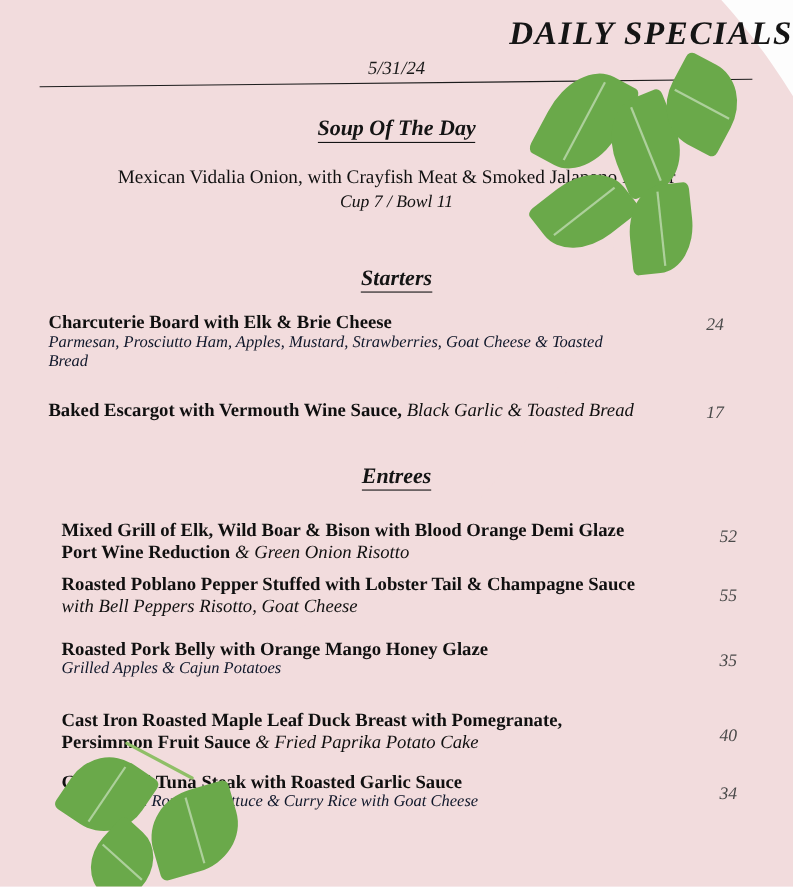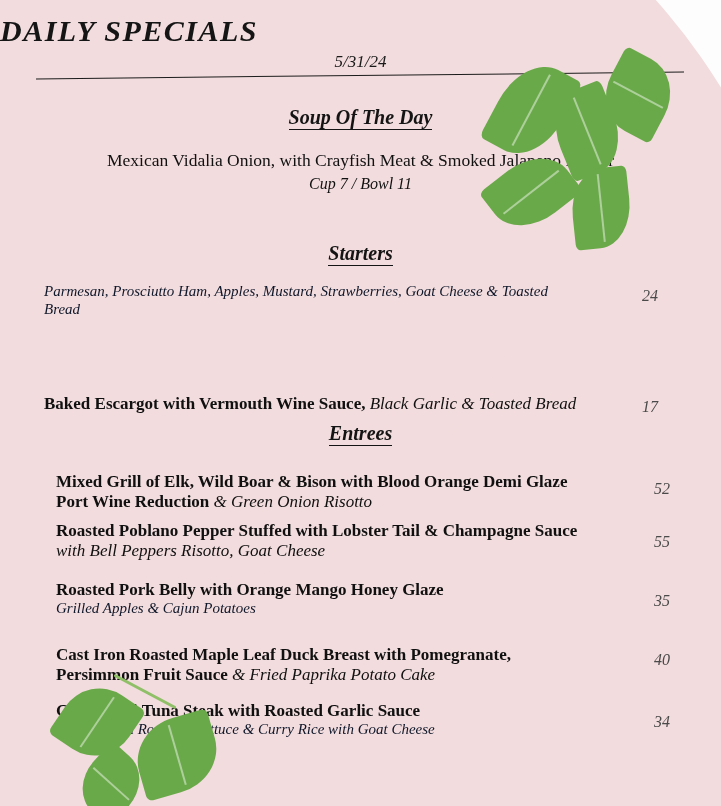--- a/index.html
+++ b/index.html
@@ -51,21 +51,21 @@
   #content {
     position: absolute;
     inset: 0;
   }
 
   .title {
     position: absolute;
     top: 14px;
     left: 0;
     right: 0;
-    text-align: left;
+    text-align: right;
     font-size: 30px;
     font-weight: bold;
     font-style: italic;
     letter-spacing: 1.5px;
     color: #151515;
   }
   .date {
     position: absolute;
     top: 52px;
     left: 0;
@@ -193,25 +193,26 @@
       <span>Soup Of The Day</span>
     </div>
     <div class="soup-line" style="top:150px;">Mexican Vidalia Onion, with Crayfish Meat &amp; Smoked Jalapeno Pepper</div>
     <div class="soup-price" style="top:175px;">Cup 7 / Bowl 11</div>
 
     <div class="section-head" style="top:242px;">
       <span>Starters</span>
     </div>
 
     <div class="item" style="top:283px;">
+      <div class="name">Charcuterie Board with Elk &amp; Brie Cheese</div>
       <div class="desc">Parmesan, Prosciutto Ham, Apples, Mustard, Strawberries, Goat Cheese &amp; Toasted Bread</div>
       <div class="price">24</div>
     </div>
 
-    <div class="item" style="top:363px;margin-top:31px;">
+    <div class="item" style="top:363px;">
       <div class="name"><span>Baked Escargot with Vermouth Wine Sauce,</span> <em>Black Garlic &amp; Toasted Bread</em></div>
       <div class="price">17</div>
     </div>
 
     <div class="section-head" style="top:422px;">
       <span>Entrees</span>
     </div>
 
     <div class="item indent" style="top:472px;">
       <div class="name"><span>Mixed Grill of Elk, Wild Boar &amp; Bison with Blood Orange Demi Glaze Port Wine Reduction</span> <em>&amp; Green Onion Risotto</em></div>
@@ -224,21 +225,21 @@
     </div>
 
     <div class="item indent" style="top:580px;">
       <div class="name">Roasted Pork Belly with Orange Mango Honey Glaze</div>
       <div class="desc">Grilled Apples &amp; Cajun Potatoes</div>
       <div class="price" style="top:12px;">35</div>
     </div>
 
     <div class="item indent" style="top:645px;">
       <div class="name"><span>Cast Iron Roasted Maple Leaf Duck Breast with Pomegranate, Persimmon Fruit Sauce</span> <em>&amp; Fried Paprika Potato Cake</em></div>
-      <div class="price" style="top:6px;">40</div>
+      <div class="price" style="top:16px;">40</div>
     </div>
 
     <div class="item indent" style="top:701px;">
       <div class="name">Grilled Ahi Tuna Steak with Roasted Garlic Sauce</div>
       <div class="desc">Char Grilled Romaine Lettuce &amp; Curry Rice with Goat Cheese</div>
       <div class="price" style="top:12px;">34</div>
     </div>
 
 
   </div>

